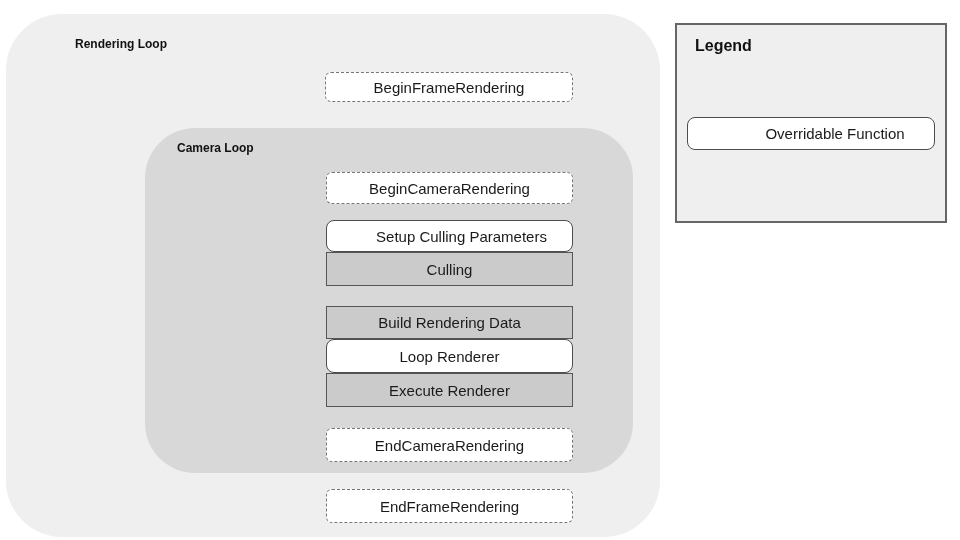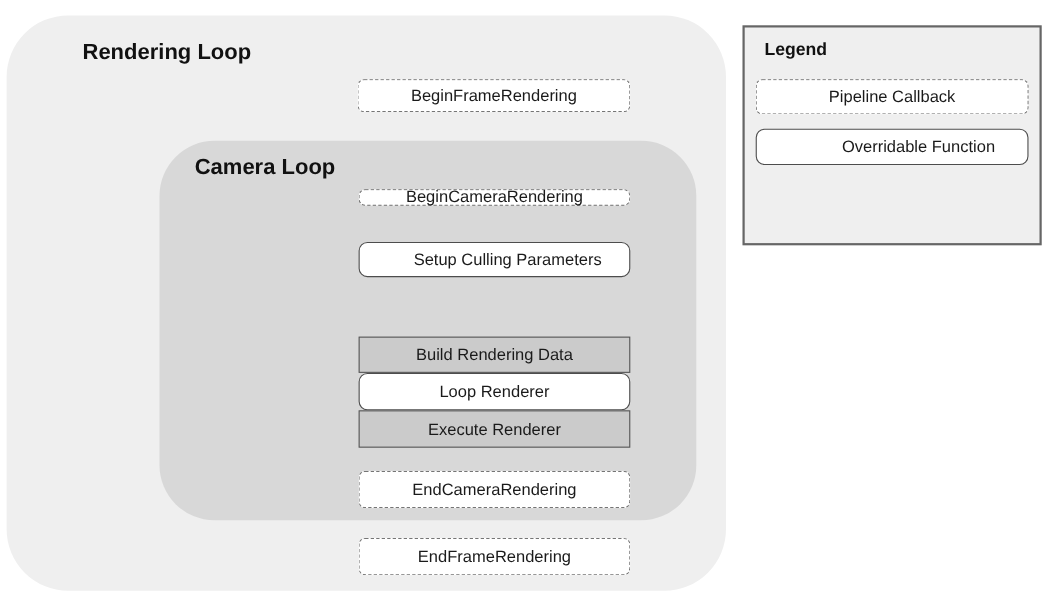--- a/index.html
+++ b/index.html
@@ -25,21 +25,21 @@
     background: #efefef;
   }
   .camera-loop {
     left: 145px; top: 128px;
     width: 488px; height: 345px;
     background: #d8d8d8;
     border-radius: 50px;
   }
   .loop-title {
     position: absolute;
-    font-size: 20px;
+    font-size: 12px;
     font-weight: bold;
     color: #111111;
     white-space: nowrap;
   }
   .node {
     position: absolute;
     display: flex;
     align-items: center;
     justify-content: center;
     font-size: 15px;
@@ -85,36 +85,36 @@
 <div class="stage">
 
   <div class="loop-container outer-loop"></div>
   <div class="loop-title" style="left:75px; top:37px;">Rendering Loop</div>
 
   <div class="loop-container camera-loop"></div>
   <div class="loop-title" style="left:177px; top:141px;">Camera Loop</div>
 
   <div class="node pipeline-callback" style="left:325px; top:72px; width:248px; height:30px;">BeginFrameRendering</div>
 
-  <div class="node pipeline-callback" style="left:326px; top:172px; width:247px; height:15px;">BeginCameraRendering</div>
+  <div class="node pipeline-callback" style="left:326px; top:172px; width:247px; height:32px;">BeginCameraRendering</div>
 
   <div class="node overridable-function" style="left:326px; top:220px; width:247px; height:32px;padding-left:24px;">Setup Culling Parameters</div>
 
+  <div class="node internal-function" style="left:326px; top:252px; width:247px; height:34px;">Culling</div>
 
   <div class="node internal-function" style="left:326px; top:306px; width:247px; height:33px;">Build Rendering Data</div>
 
   <div class="node overridable-function" style="left:326px; top:339px; width:247px; height:34px;">Loop Renderer</div>
 
   <div class="node internal-function" style="left:326px; top:373px; width:247px; height:34px;">Execute Renderer</div>
 
   <div class="node pipeline-callback" style="left:326px; top:428px; width:247px; height:34px;">EndCameraRendering</div>
 
   <div class="node pipeline-callback" style="left:326px; top:489px; width:247px; height:34px;">EndFrameRendering</div>
 
   <div class="legend-box"></div>
   <div class="legend-title">Legend</div>
 
-  <div class="node pipeline-callback" style="left:687px; top:72px; width:248px; height:32px;">Pipeline Callback</div>
 
   <div class="node overridable-function" style="left:687px; top:117px; width:248px; height:33px;padding-left:48px;">Overridable Function</div>
 
 
 </div>
 
 </body></html>

